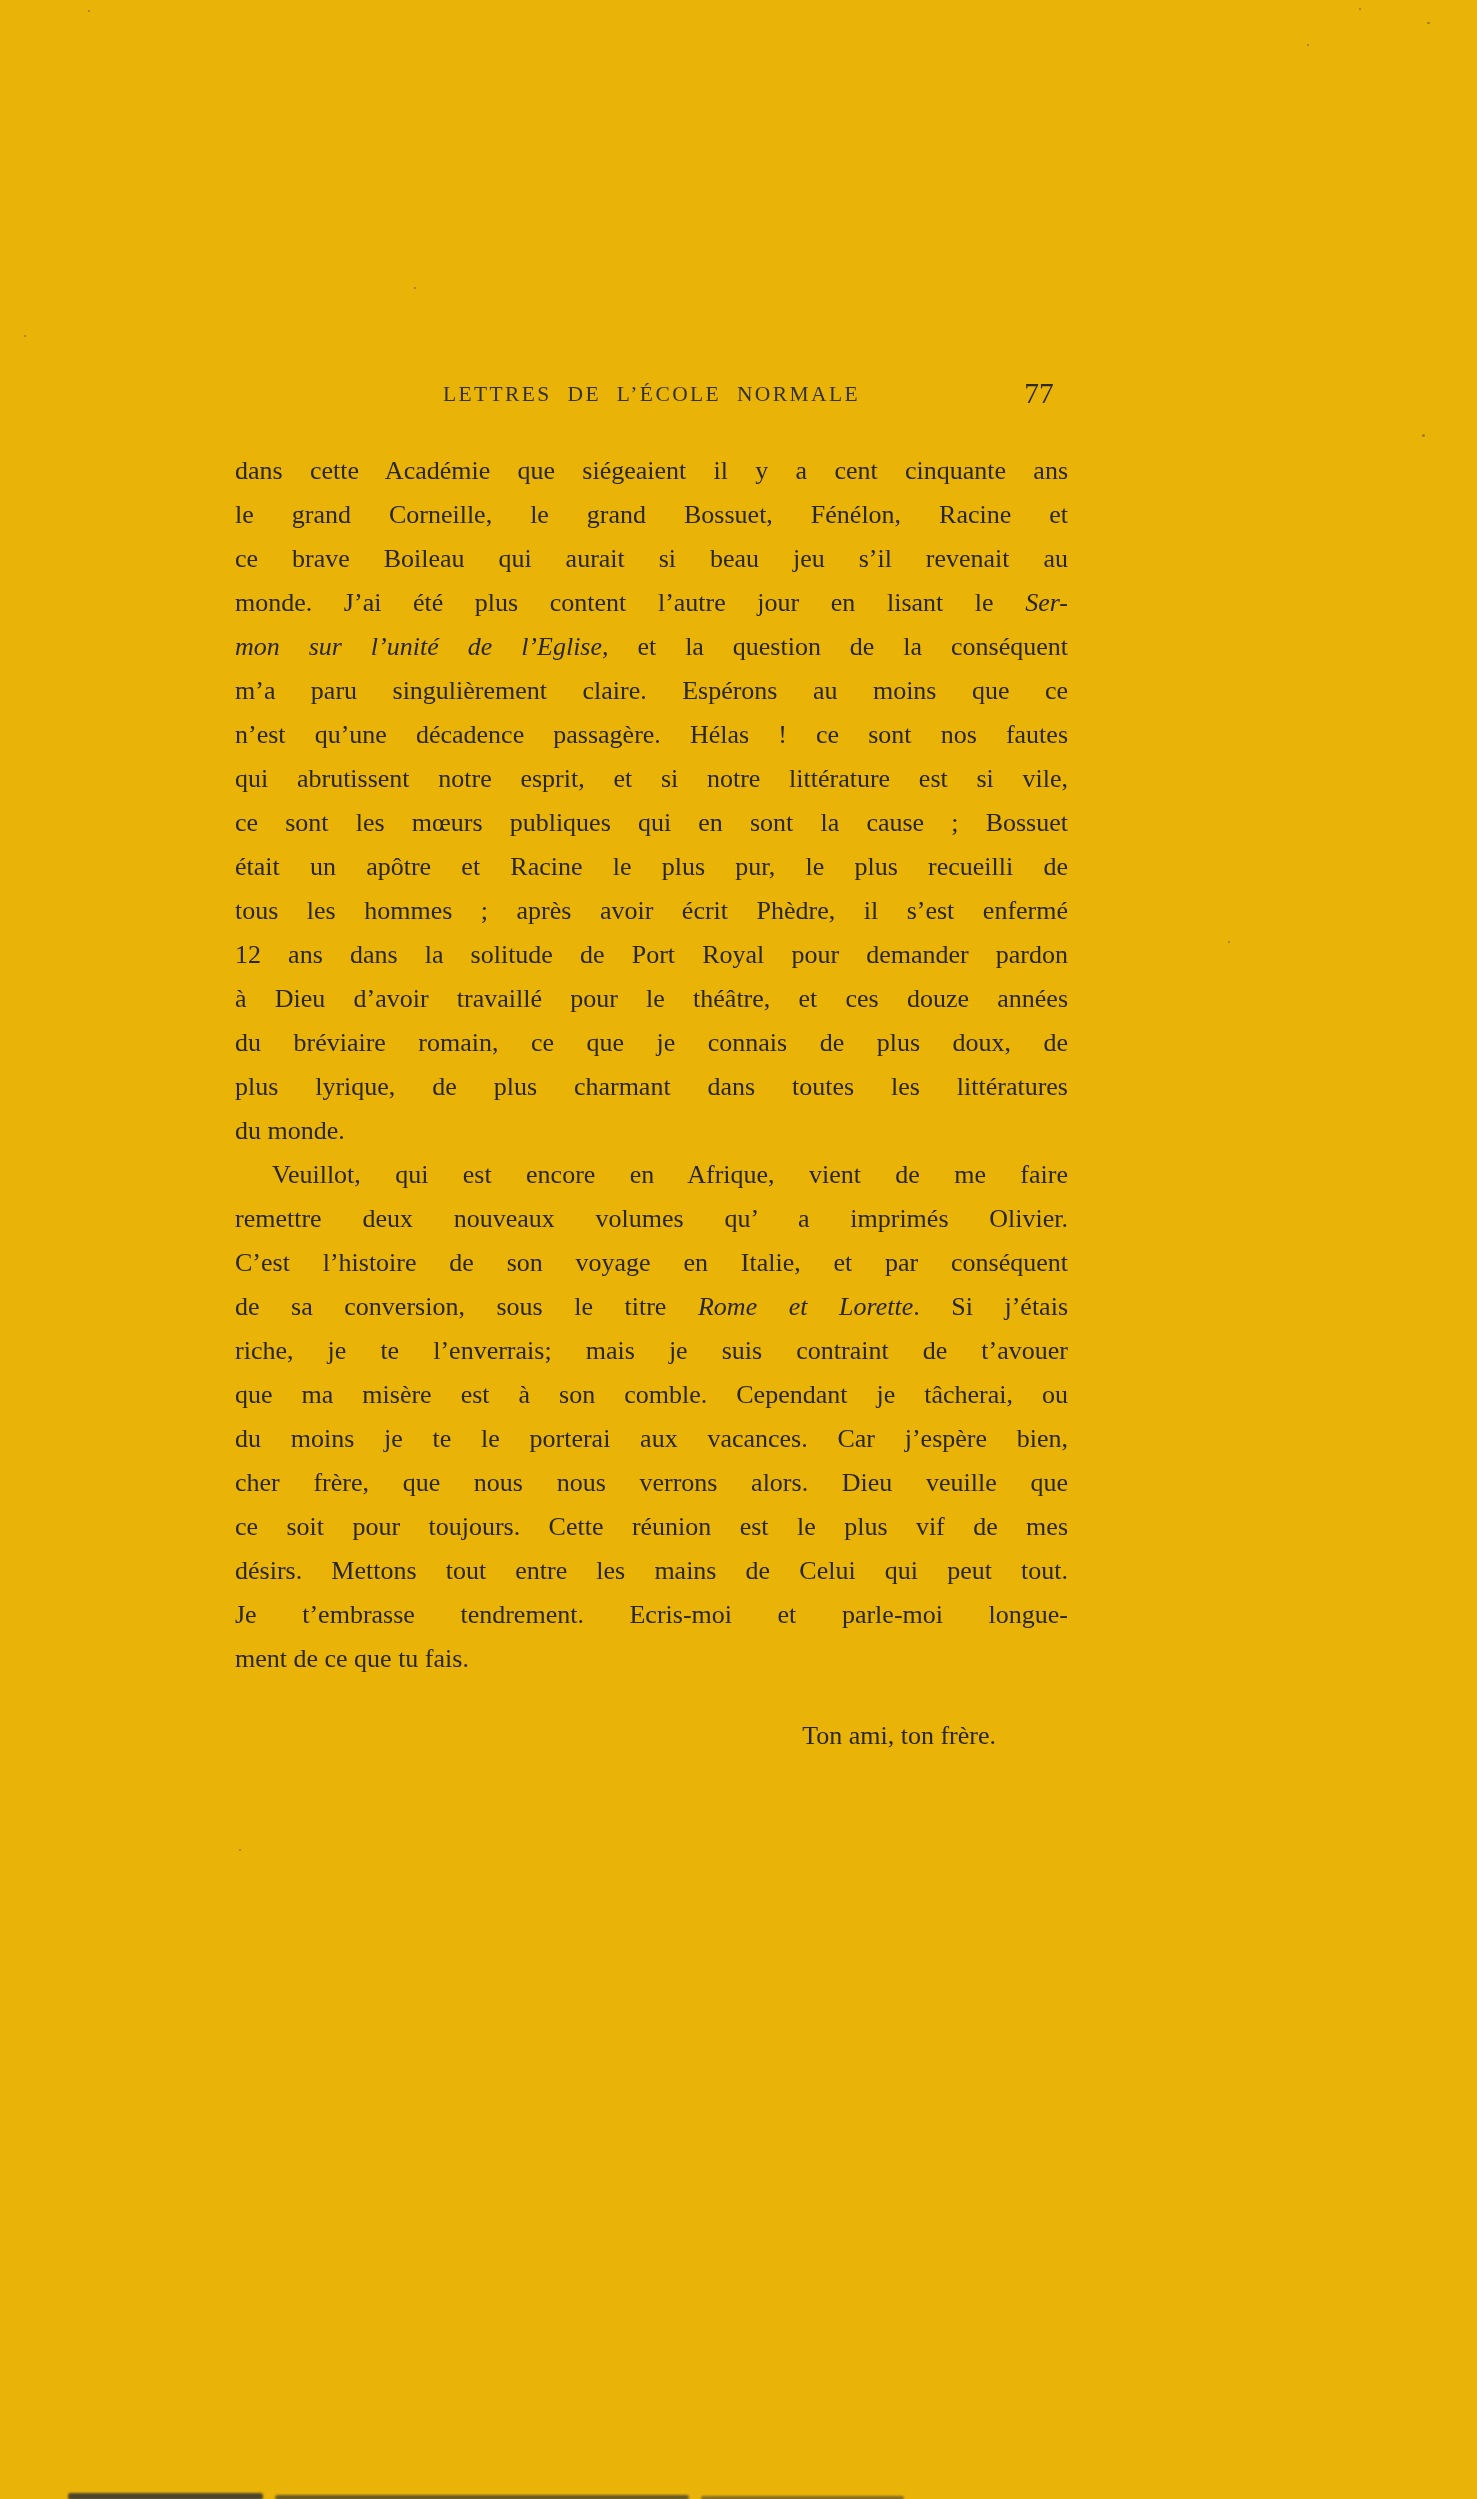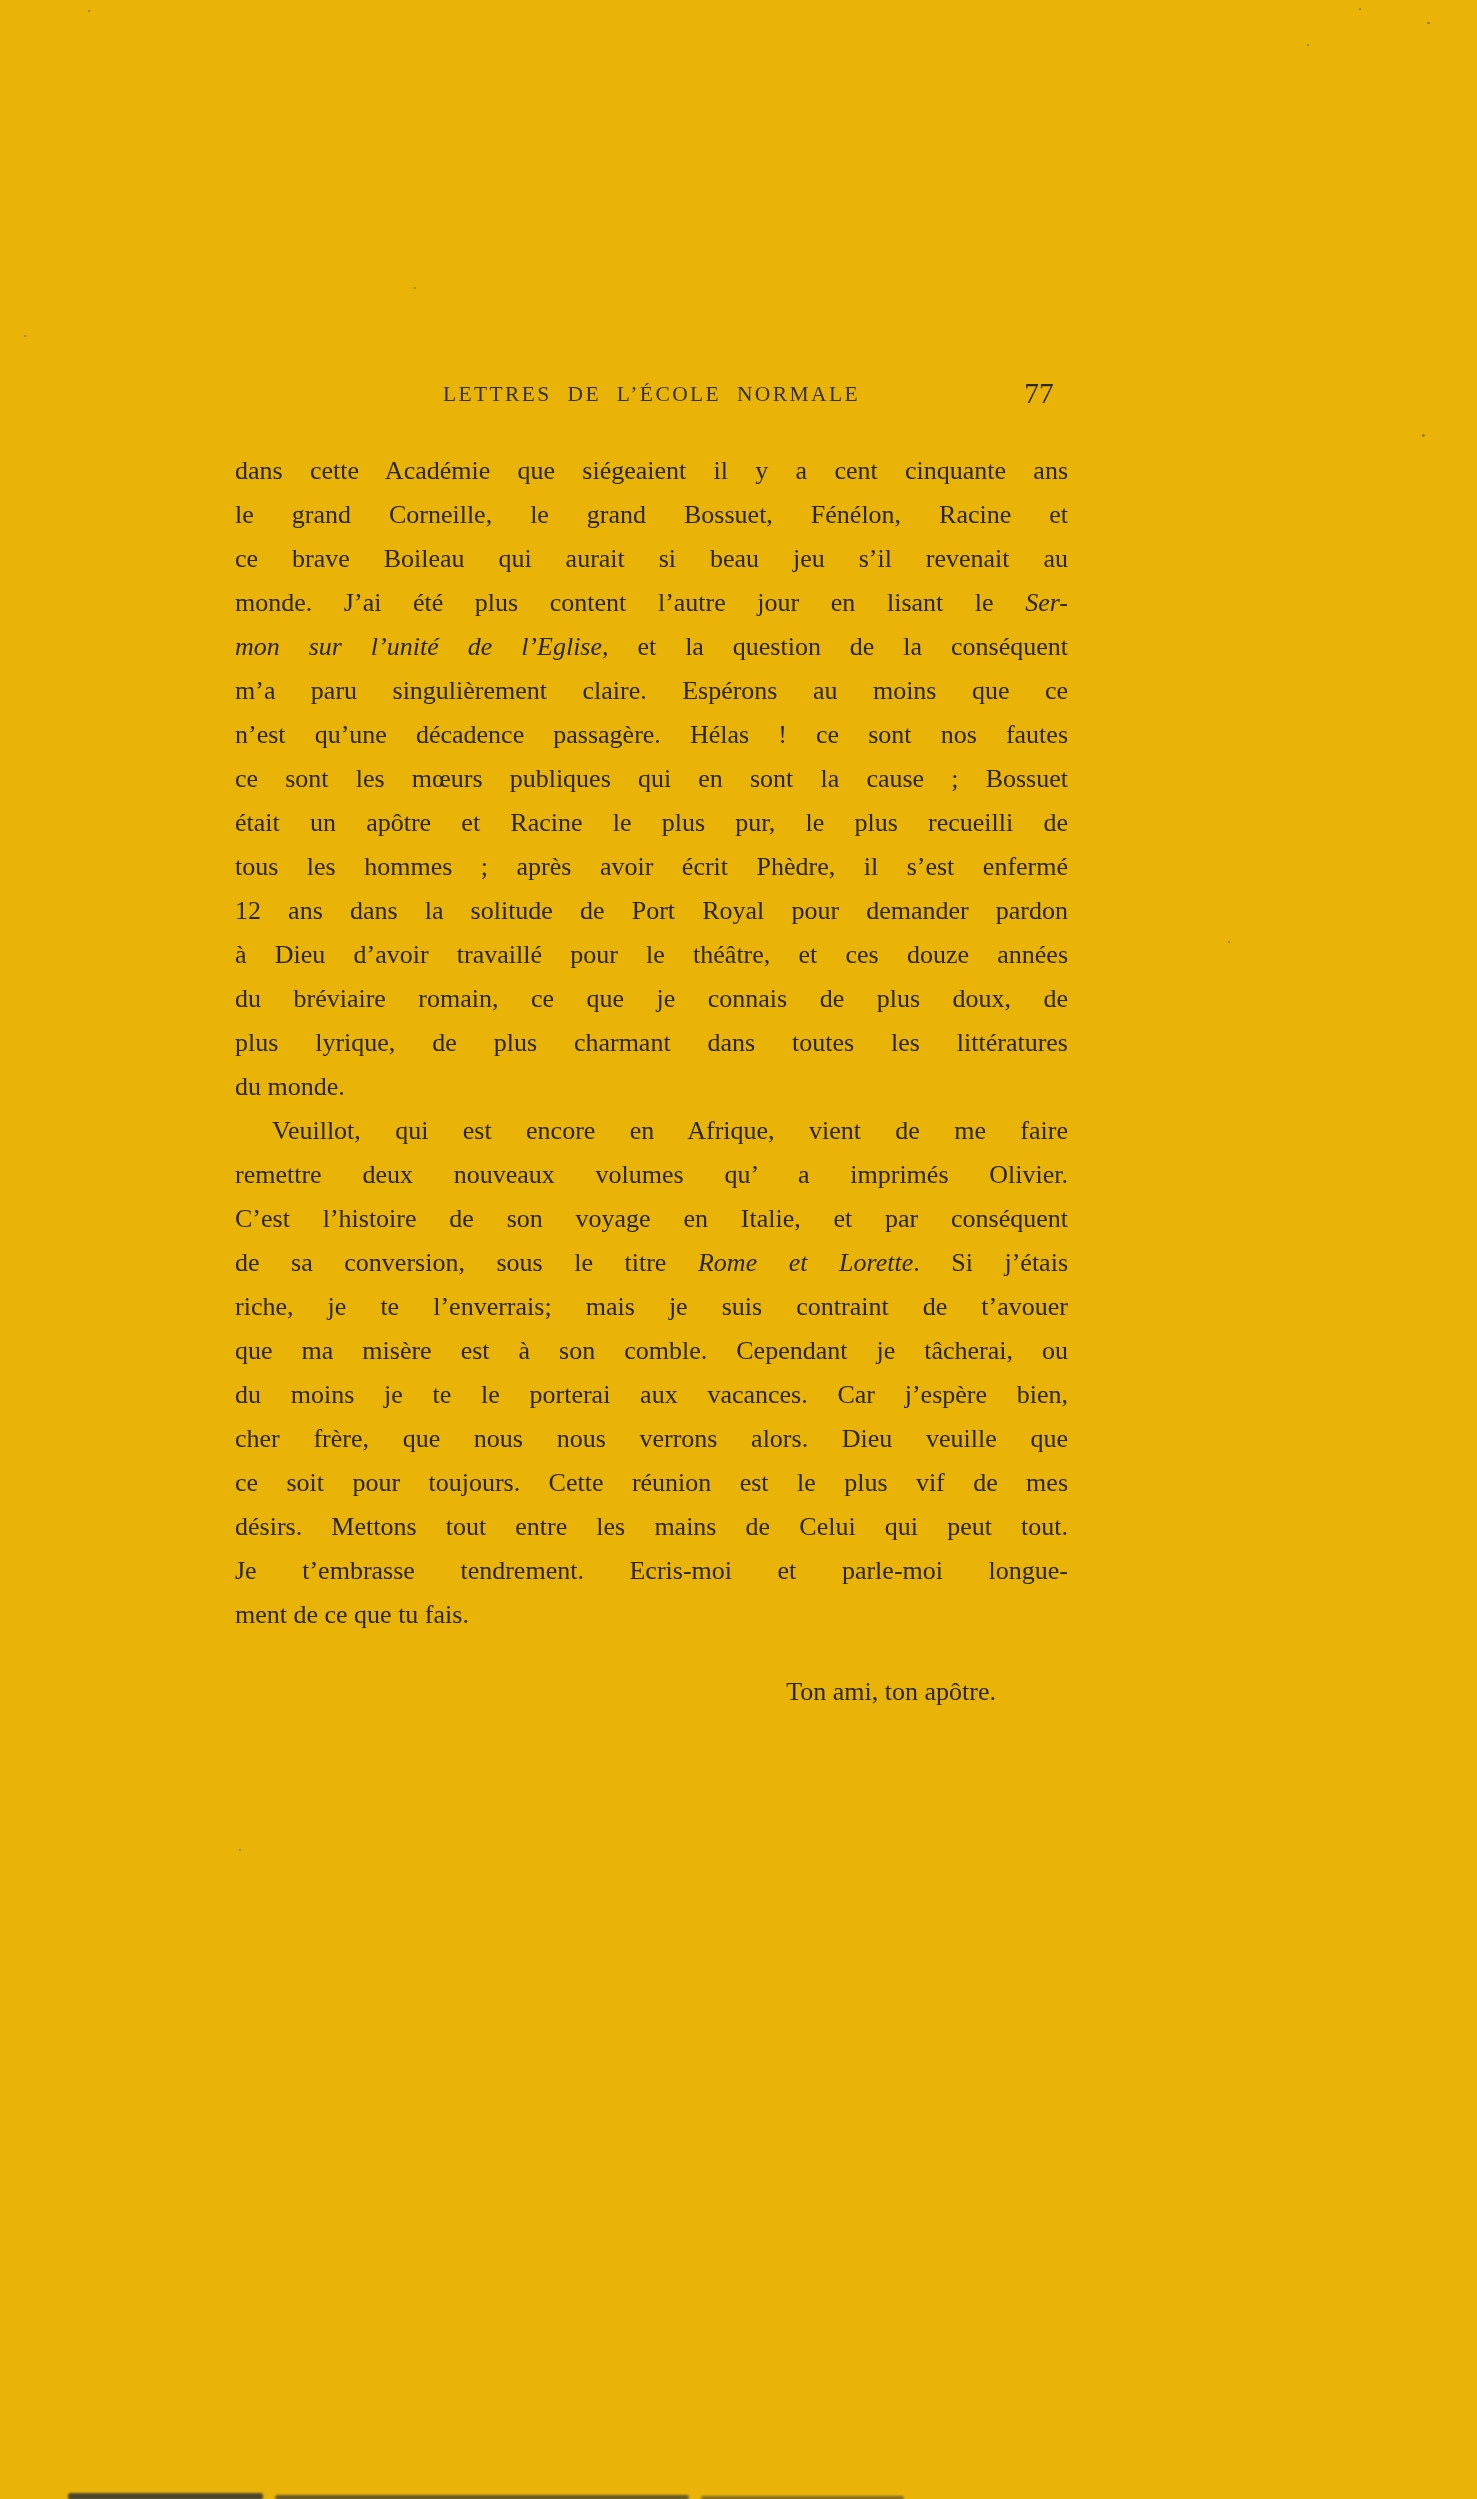--- a/index.html
+++ b/index.html
@@ -97,20 +97,21 @@
     </div>
 
     <div class="text-block">
         <div class="line"><span>dans cette Académie que siégeaient il y a cent cinquante ans</span></div>
         <div class="line"><span>le grand Corneille, le grand Bossuet, Fénélon, Racine et</span></div>
         <div class="line"><span>ce brave Boileau qui aurait si beau jeu s’il revenait au</span></div>
         <div class="line"><span>monde. J’ai été plus content l’autre jour en lisant le </span><span class="it">Ser-</span></div>
         <div class="line"><span class="it">mon sur l’unité de l’Eglise,</span><span> et la question de la conséquent</span></div>
         <div class="line"><span>m’a paru singulièrement claire. Espérons au moins que ce</span></div>
         <div class="line"><span>n’est qu’une décadence passagère. Hélas ! ce sont nos fautes</span></div>
+        <div class="line"><span>qui abrutissent notre esprit, et si notre littérature est si vile,</span></div>
         <div class="line"><span>ce sont les mœurs publiques qui en sont la cause ; Bossuet</span></div>
         <div class="line"><span>était un apôtre et Racine le plus pur, le plus recueilli de</span></div>
         <div class="line"><span>tous les hommes ; après avoir écrit Phèdre, il s’est enfermé</span></div>
         <div class="line"><span>12 ans dans la solitude de Port Royal pour demander pardon</span></div>
         <div class="line"><span>à Dieu d’avoir travaillé pour le théâtre, et ces douze années</span></div>
         <div class="line"><span>du bréviaire romain, ce que je connais de plus doux, de</span></div>
         <div class="line"><span>plus lyrique, de plus charmant dans toutes les littératures</span></div>
         <div class="line last"><span>du monde.</span></div>
         <div class="line indent"><span>Veuillot, qui est encore en Afrique, vient de me faire</span></div>
         <div class="line"><span>remettre deux nouveaux volumes qu’ a imprimés Olivier.</span></div>
@@ -119,21 +120,21 @@
         <div class="line"><span>riche, je te l’enverrais; mais je suis contraint de t’avouer</span></div>
         <div class="line"><span>que ma misère est à son comble. Cependant je tâcherai, ou</span></div>
         <div class="line"><span>du moins je te le porterai aux vacances. Car j’espère bien,</span></div>
         <div class="line"><span>cher frère, que nous nous verrons alors. Dieu veuille que</span></div>
         <div class="line"><span>ce soit pour toujours. Cette réunion est le plus vif de mes</span></div>
         <div class="line"><span>désirs. Mettons tout entre les mains de Celui qui peut tout.</span></div>
         <div class="line"><span>Je t’embrasse tendrement. Ecris-moi et parle-moi longue-</span></div>
         <div class="line last"><span>ment de ce que tu fais.</span></div>
       </div>
 
-    <div class="closing-line">Ton ami, ton apôtre.</div>
+    <div class="closing-line">Ton ami, ton frère.</div>
 
   </div>
 
   <div class="speck" style="left:88px; top:9.6px; width:2.4px; height:2.4px;"></div>
   <div class="speck" style="left:1359px; top:8px; width:2.4px; height:2.4px;"></div>
   <div class="speck" style="left:1427px; top:22px; width:3.2px; height:2.4px;"></div>
   <div class="speck" style="left:1307px; top:44px; width:2.4px; height:2.4px;"></div>
   <div class="speck" style="left:24px; top:335px; width:2.4px; height:2.4px;"></div>
   <div class="speck" style="left:1422px; top:434px; width:3.2px; height:3.2px;"></div>
   <div class="speck" style="left:414px; top:287px; width:2.4px; height:2.4px;"></div>

